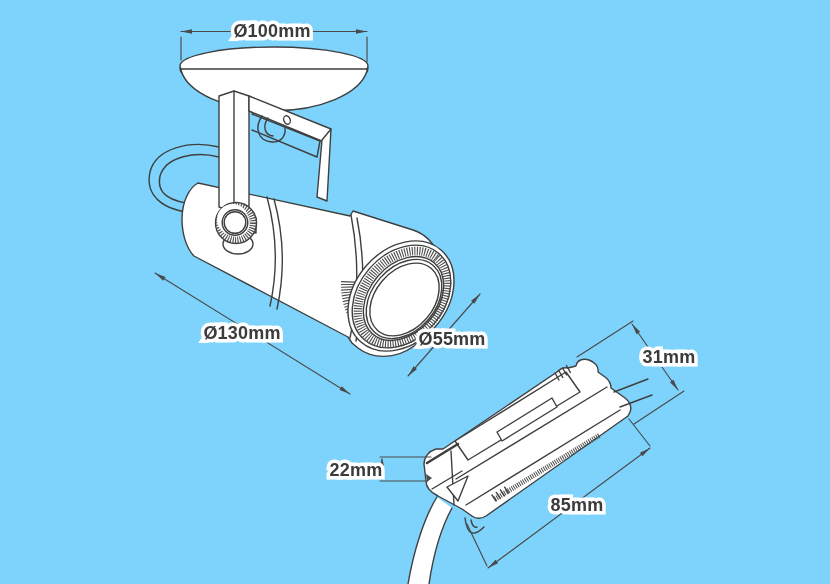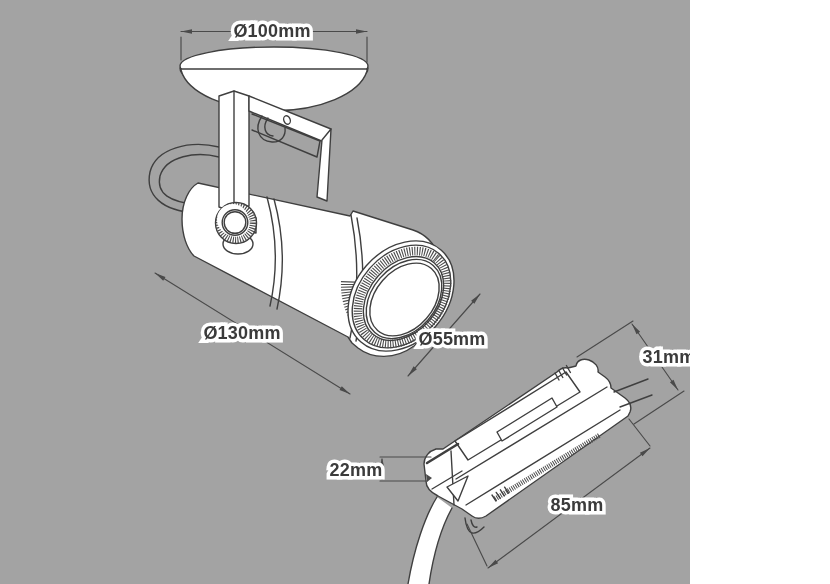--- a/index.html
+++ b/index.html
@@ -1,16 +1,16 @@
 <!DOCTYPE html>
 <html><head>
 <meta charset="utf-8">
 <style>
   html,body{margin:0;padding:0;background:#fff;}
-  .canvas{position:relative;width:690px;height:584px;background:#a3a3a3;overflow:hidden;
+  .canvas{position:relative;width:830px;height:584px;background:#7dd3fc;overflow:hidden;
           font-family:"Liberation Sans", sans-serif;}
   svg{position:absolute;left:0;top:0;}
   .ln{fill:none;stroke:#3f3f3f;stroke-width:1.4;stroke-linecap:round;stroke-linejoin:round;}
   .wh{fill:#ffffff;stroke:#3f3f3f;stroke-width:1.4;stroke-linecap:round;stroke-linejoin:round;}
   .whn{fill:#ffffff;stroke:none;}
   .dim{fill:none;stroke:#4a4a4a;stroke-width:1.15;stroke-linecap:round;}
   .arr{fill:#4a4a4a;stroke:none;}
   .knurl{fill:none;stroke:#4c4c4c;stroke-linecap:butt;}
   .vent{fill:none;stroke:#4c4c4c;stroke-linecap:butt;}
   .dark{fill:none;stroke:#3f3f3f;stroke-width:2.6;stroke-linecap:round;}

